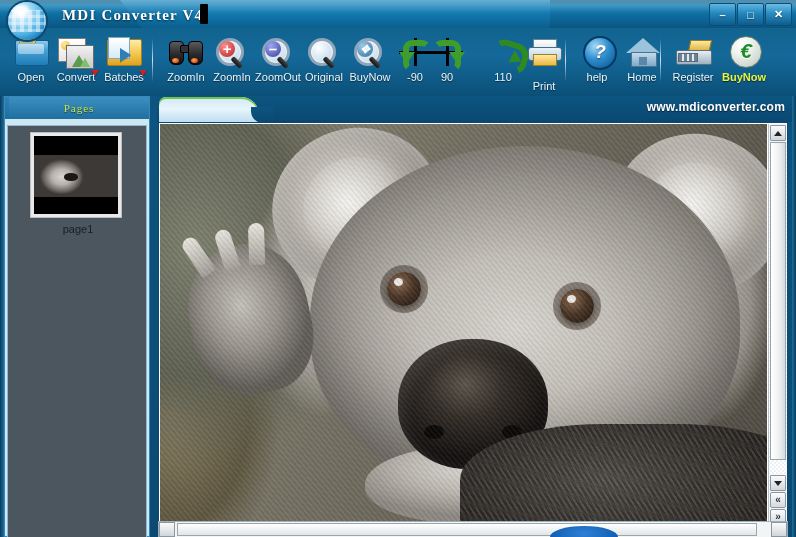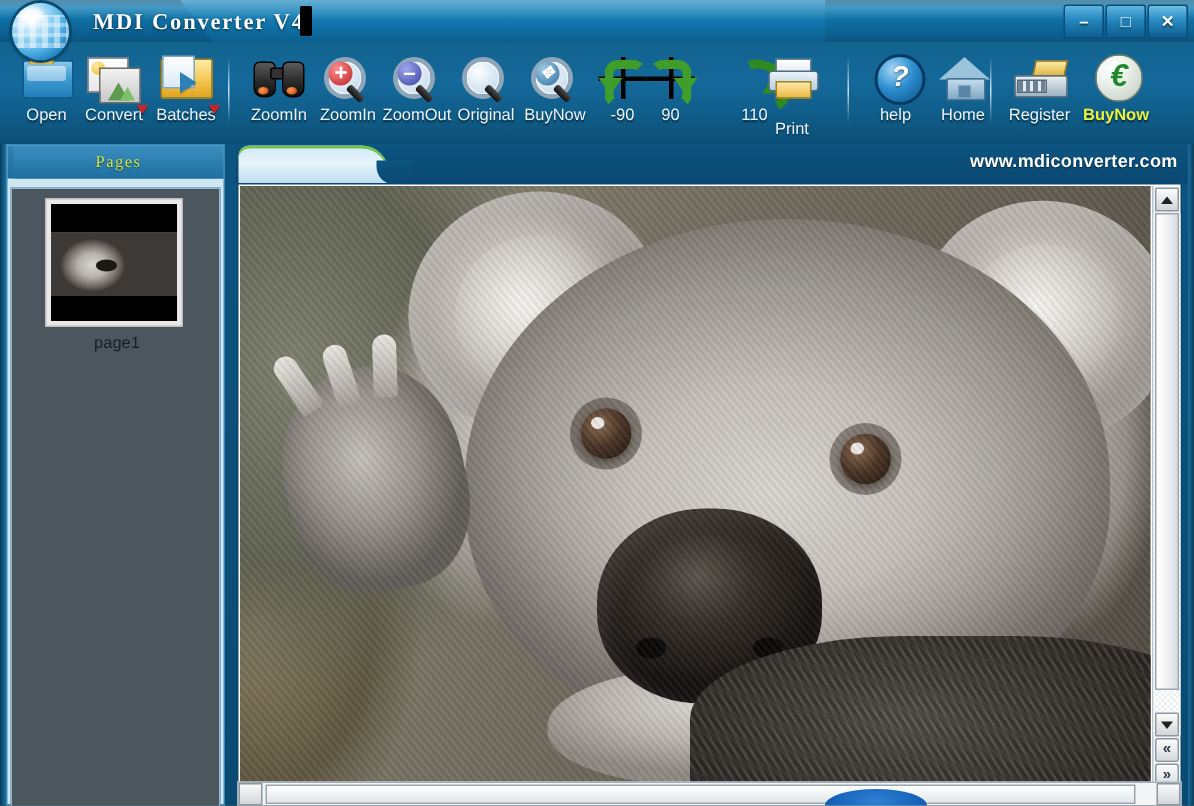--- a/index.html
+++ b/index.html
@@ -629,21 +629,21 @@
     <div class="tbtn" style="left:474px;">
       <span class="ic">
         <i class="rot180">
             <i class="arc"></i>
             <i class="tip2"></i>
           </i>
       </span>
       <span class="lb">110</span>
     </div>
 
-    <div class="tbtn" style="left:499px;gap:44px;">
+    <div class="tbtn" style="left:515px;gap:44px;">
       <span class="ic">
         <i class="ic-print">
             <i class="top"></i>
             <i class="body"></i>
             <i class="out"></i>
           </i>
       </span>
       <span class="lb">Print</span>
     </div>
 

